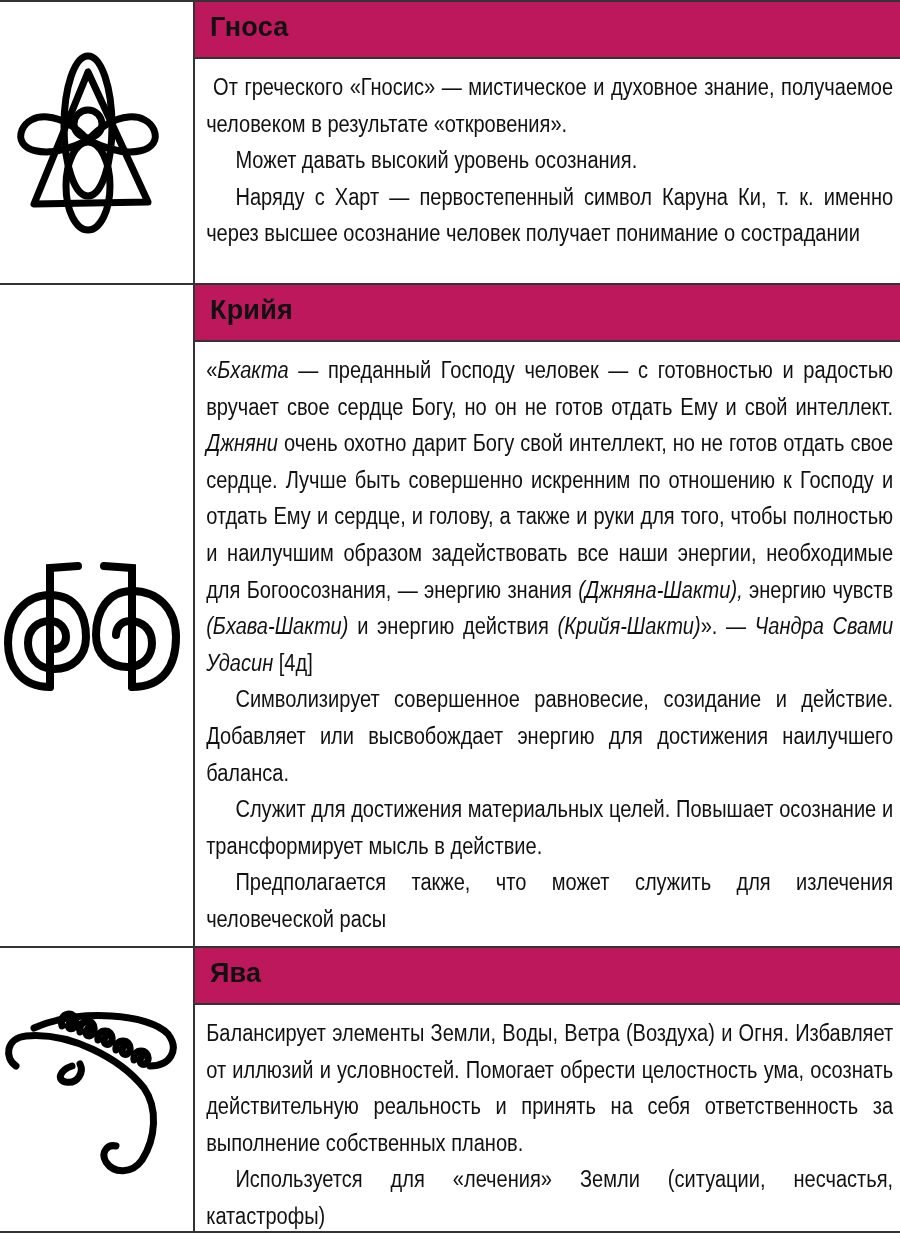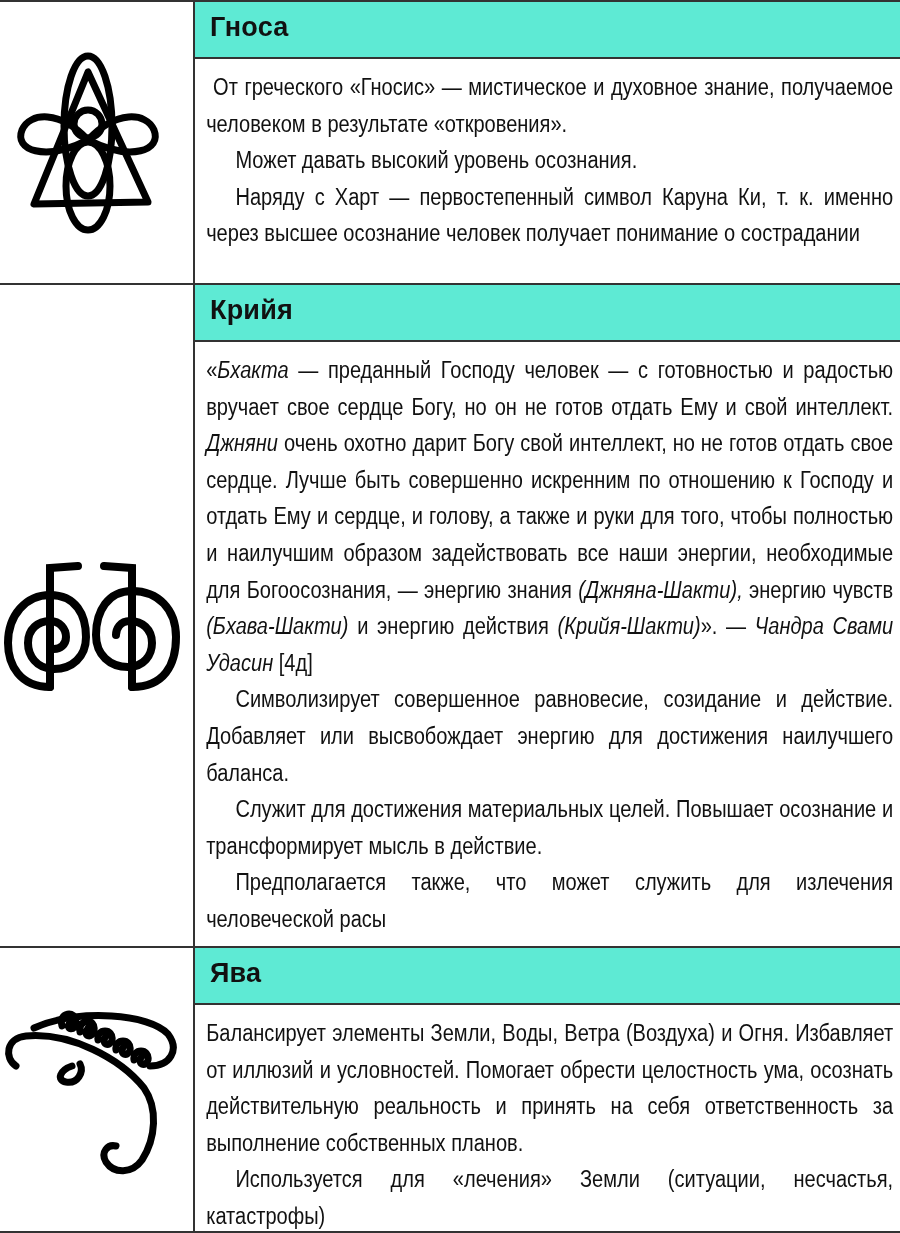--- a/index.html
+++ b/index.html
@@ -1,21 +1,21 @@
 <!DOCTYPE html>
 <html><head>
 <meta charset="utf-8">
 <style>
   html, body { margin: 0; padding: 0; background: #ffffff; }
   body { width: 900px; height: 1233px; position: relative; overflow: hidden;
          font-family: "Liberation Sans Narrow", "Liberation Sans", sans-serif; color: #111; }
   .row { position: absolute; left: 0; width: 900px; }
   .sym { position: absolute; left: 0; width: 193px; top: 0; bottom: 0; border-right: 2px solid #333; }
   .sym svg { position: absolute; }
-  .head { position: absolute; left: 195px; right: 0; top: 0; height: 55px; background: #5eead4;
+  .head { position: absolute; left: 195px; right: 0; top: 0; height: 55px; background: #be185d;
           border-bottom: 2px solid #333; }
   .head span { position: absolute; left: 15px; top: 10px; font-size: 27px; font-weight: bold;
                letter-spacing: 0.2px; color: #111; }
   .body { position: absolute; left: 195px; right: 0; top: 57px; padding: 10px 8px 0 13px;
           font-size: 23.3px; line-height: 36.6px; text-align: justify; transform-origin: left top; }
   .body p { margin: 0; }
   .body p.ind { text-indent: 34px; }
   .body p.first-ind { text-indent: 8px; }
   .hline { position: absolute; left: 0; width: 900px; height: 2px; background: #333; }
   em { font-style: italic; }

